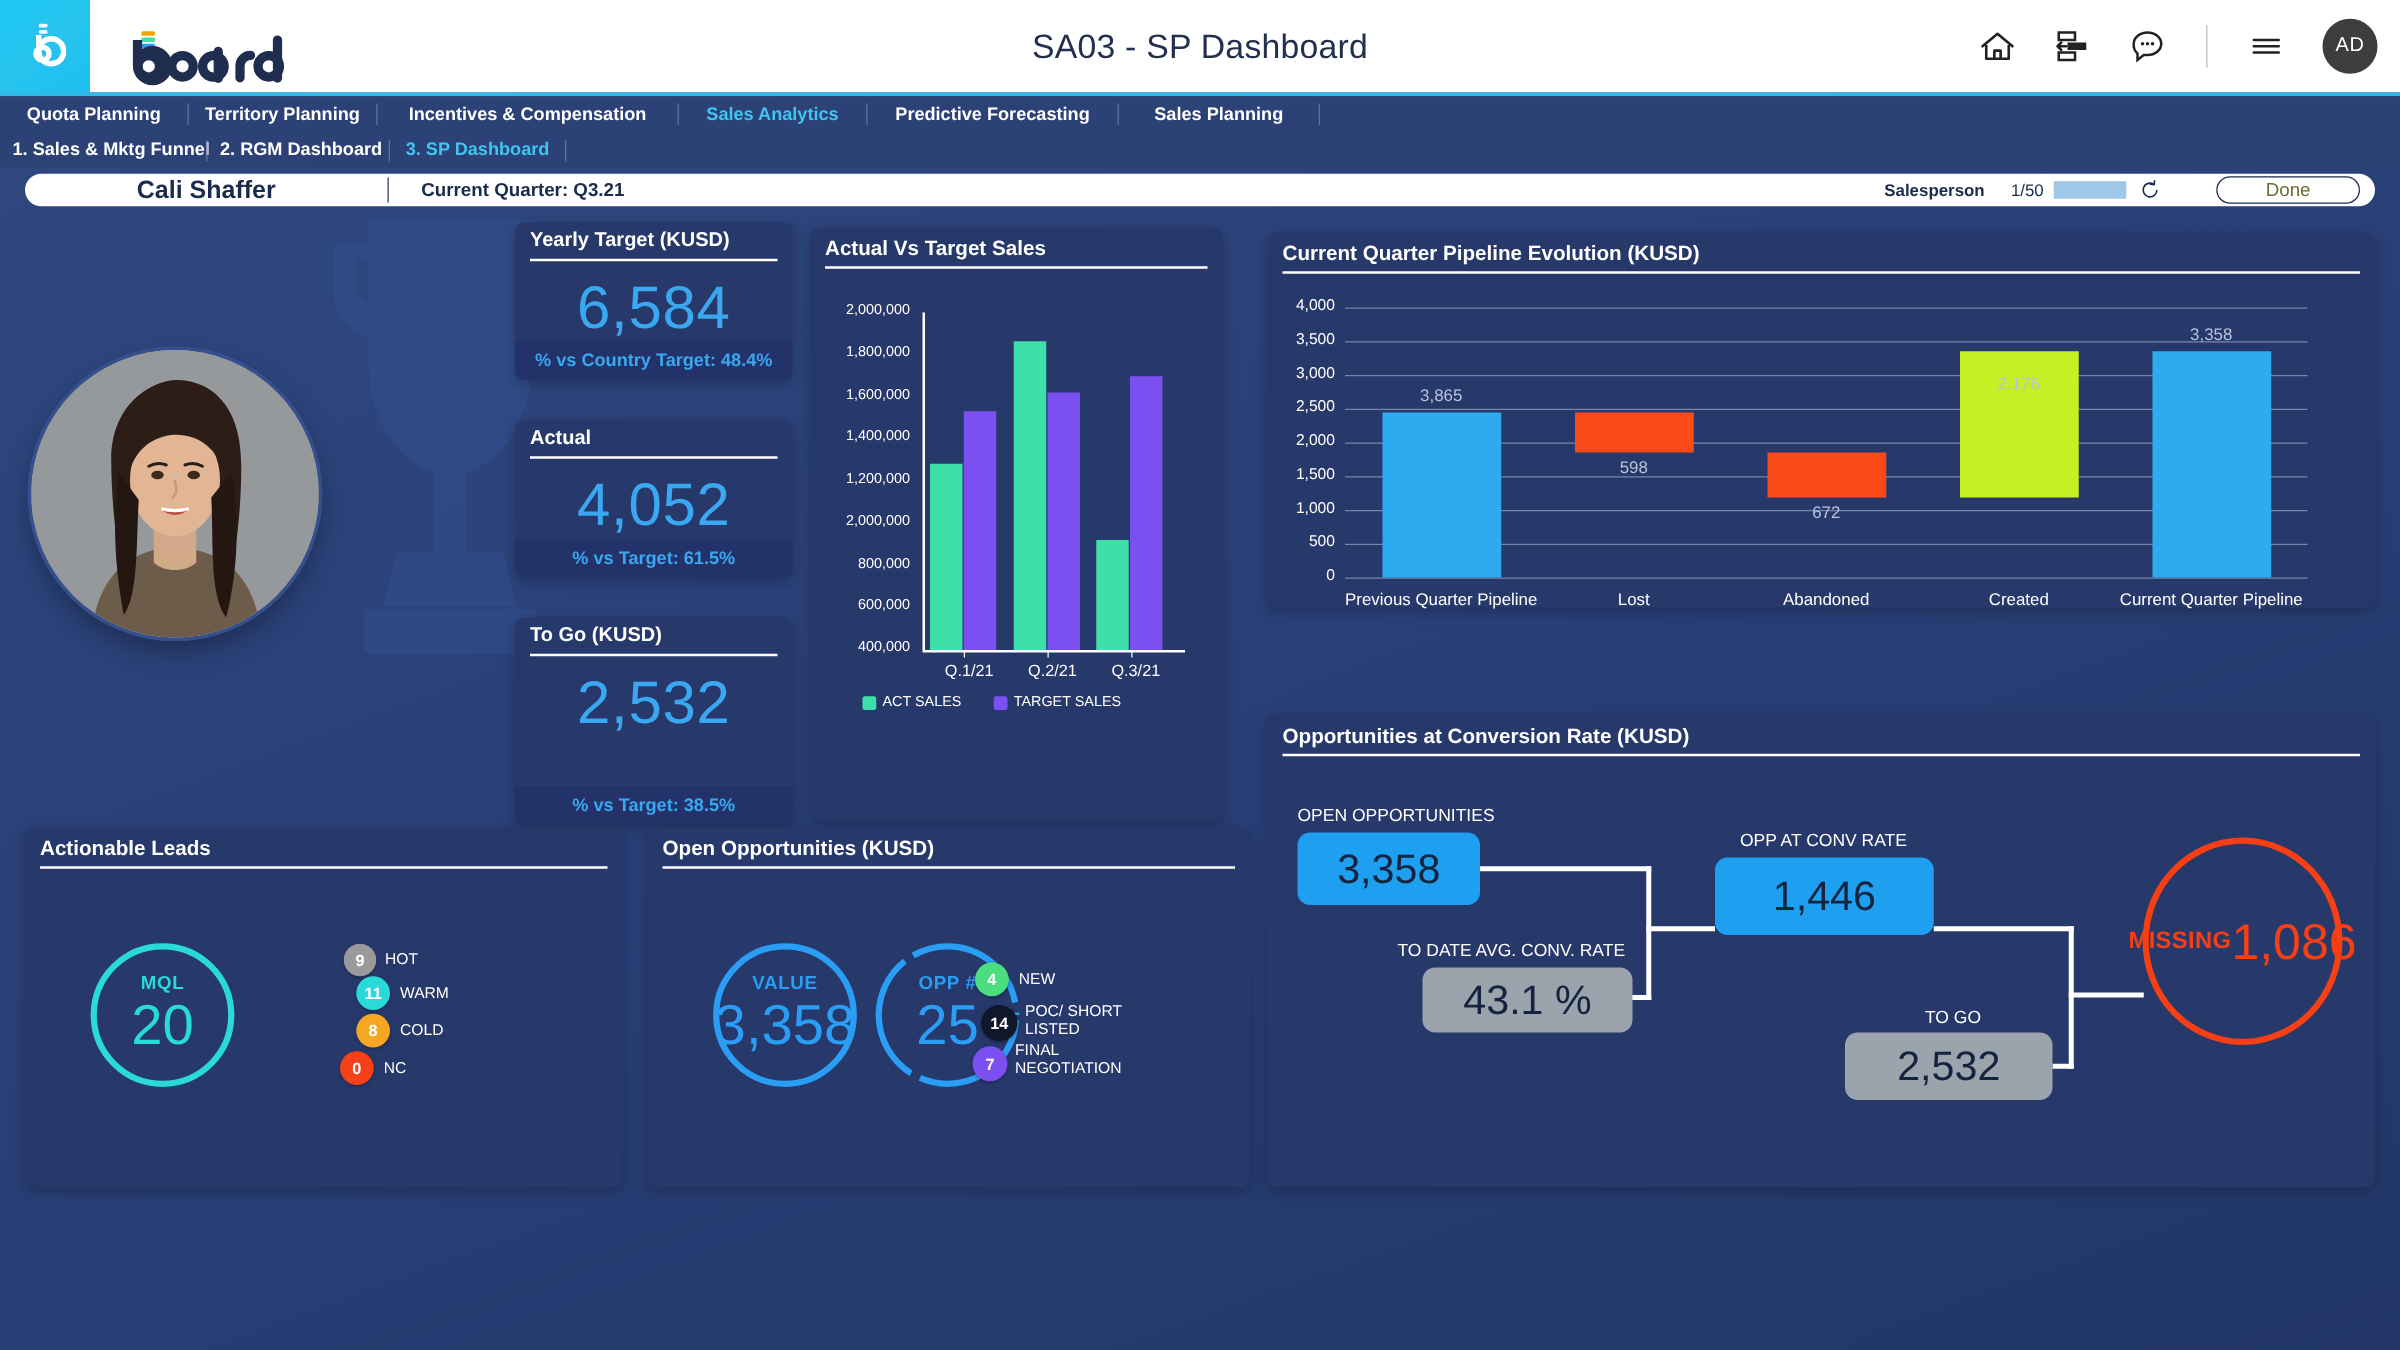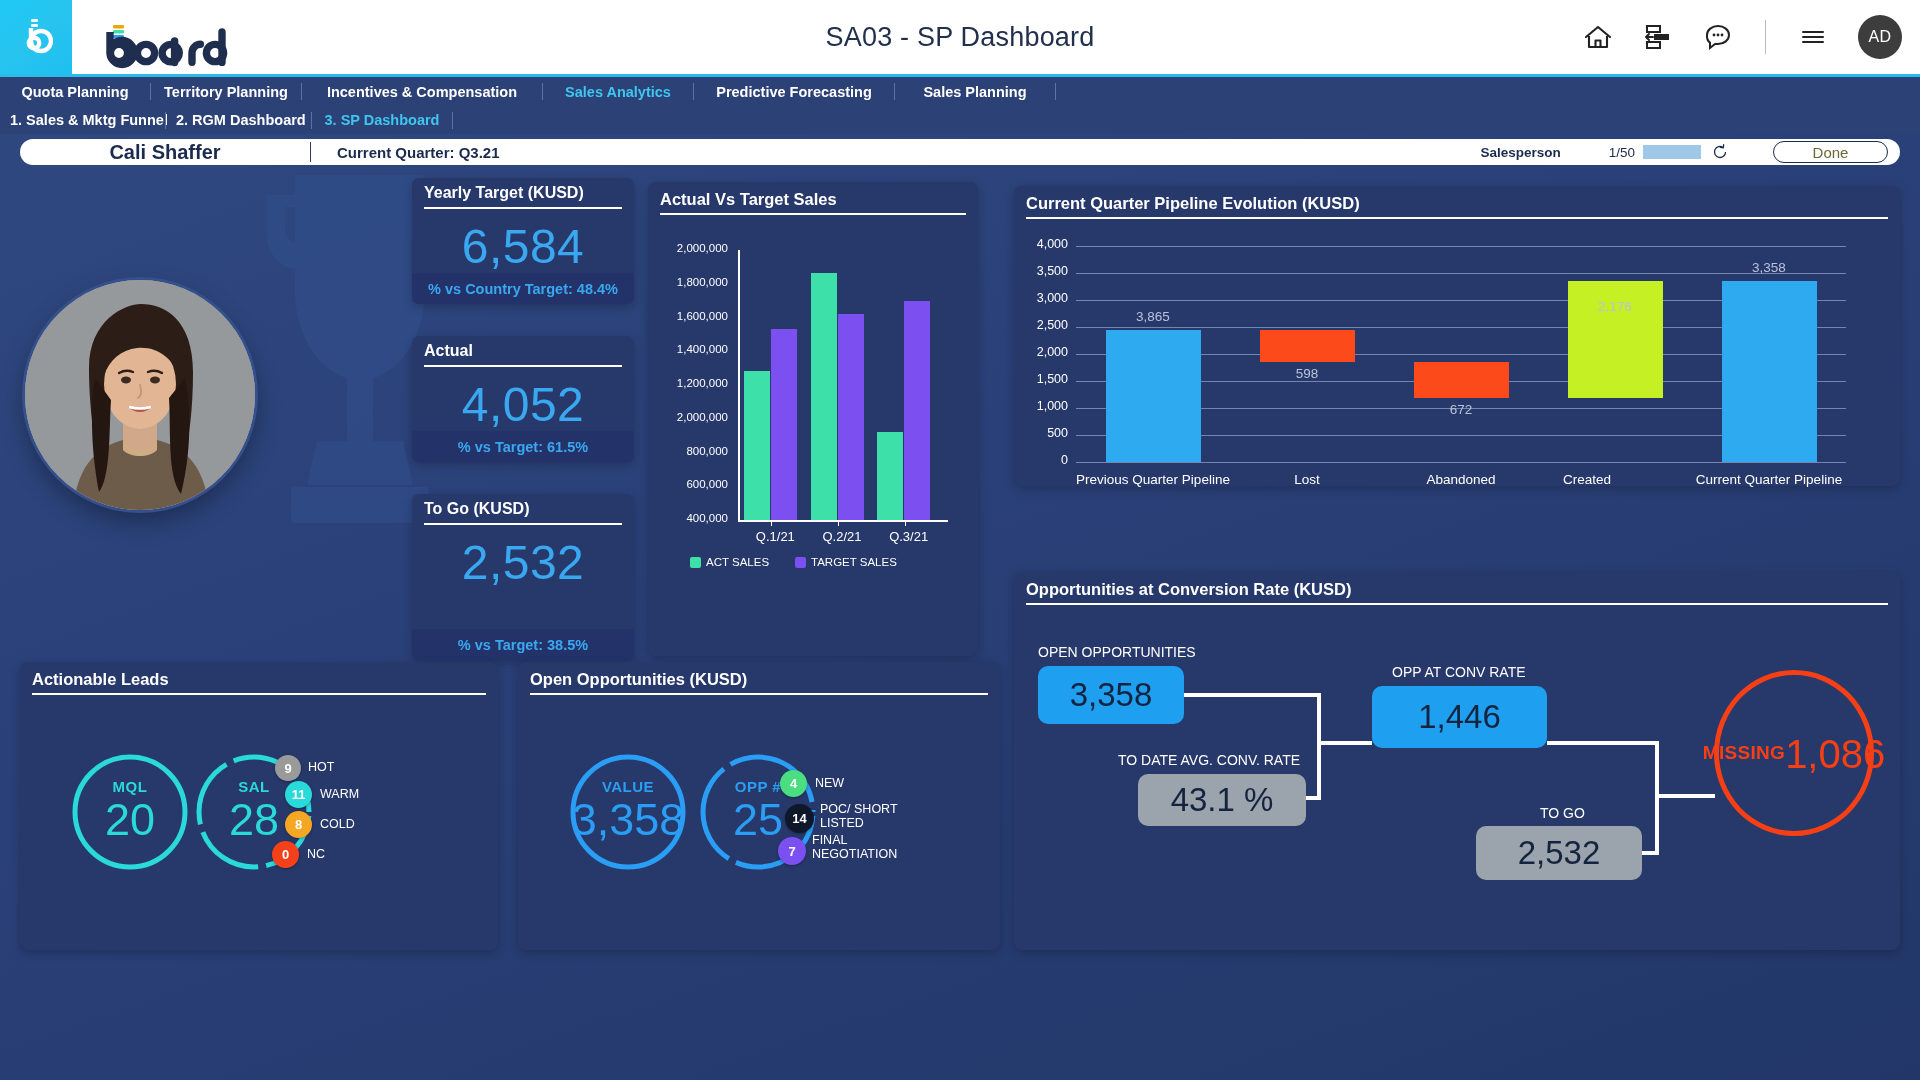--- a/index.html
+++ b/index.html
@@ -89,21 +89,21 @@
   }
   .sel-div { width: 1px; height: 20px; background: #2b3d63; }
   .sel-quarter {
     margin-left: 26px;
     font-size: 15px; font-weight: bold; color: #1b2b4d;
   }
   .sel-right {
     margin-left: auto; display: flex; align-items: center; gap: 0;
     padding-right: 12px;
   }
-  .sel-label { font-size: 13.5px; font-weight: bold; color: #1b2b4d; margin-right: 48px; }
+  .sel-label { font-size: 13.5px; font-weight: bold; color: #1b2b4d; margin-right: 21px; }
   .sel-count { font-size: 13.5px; color: #1b2b4d; margin-right: 8px; }
   .sel-bar { width: 58px; height: 14px; background: #9fc8e8; }
   .sel-refresh { margin-left: 10px; width:18px; height:18px; display:flex; align-items:center; justify-content:center; }
   .sel-done {
     margin-left: 44px; width: 115px; height: 22px;
     border: 1.5px solid #1b2b4d; border-radius: 11px;
     display: flex; align-items: center; justify-content: center;
     font-size: 15px; color: #6a6a35; background:#fff; cursor:pointer;
   }
 
@@ -467,46 +467,39 @@
         <div class="wf-vlab" style="left: 89px; top: 86.646px; width: 100px;">3,865</div>
         <div class="wf-xlab" style="left: 62px; top: 250px; width: 154px;">Previous Quarter Pipeline</div>
         <div class="wf-bar" style="left: 245.5px; top: 107.646px; width: 95px; height: 32.292px; background: rgb(252, 74, 26);"></div>
         <div class="wf-vlab" style="left: 243px; top: 143.938px; width: 100px;">598</div>
         <div class="wf-xlab" style="left: 216px; top: 250px; width: 154px;">Lost</div>
         <div class="wf-bar" style="left: 399.5px; top: 139.938px; width: 95px; height: 36.288px; background: rgb(252, 74, 26);"></div>
         <div class="wf-vlab" style="left: 397px; top: 180.226px; width: 100px;">672</div>
         <div class="wf-xlab" style="left: 370px; top: 250px; width: 154px;">Abandoned</div>
         <div class="wf-bar" style="left: 553.5px; top: 58.668px; width: 95px; height: 117.504px; background: rgb(196, 240, 36);"></div>
         <div class="wf-vlab" style="left: 551px; top: 77.42px; width: 100px;">2,176</div>
-        <div class="wf-xlab" style="left: 496px; top: 250px; width: 154px;">Created</div>
+        <div class="wf-xlab" style="left: 524px; top: 250px; width: 154px;">Created</div>
         <div class="wf-bar" style="left: 707.5px; top: 58.668px; width: 95px; height: 181.332px; background: rgb(46, 170, 240);"></div>
         <div class="wf-vlab" style="left: 705px; top: 37.668px; width: 100px;">3,358</div>
         <div class="wf-xlab" style="left: 678px; top: 250px; width: 154px;">Current Quarter Pipeline</div>
       </div>
   </div>
 
   <div class="panel" style="left:20px; top:662px; width:478px; height:288px;">
     <div class="panel-title">Actionable Leads</div>
     <div class="panel-rule"></div>
 
     <div class="donut" style="left:48px; top:88px; width:124px; height:124px;">
       <svg width="124" height="124" viewBox="0 0 124 124">
         <circle cx="62" cy="62" r="55" fill="none" stroke="#2ad9d9" stroke-width="5"></circle>
       </svg>
       <div class="donut-label" style="top:28px; color:#2ad9d9;">MQL</div>
       <div class="donut-value" style="top:44px; color:#2ad9d9;">20</div>
     </div>
 
-    <div class="donut" style="left:172px; top:88px; width:124px; height:124px;">
-      <svg width="124" height="124" viewBox="0 0 124 124">
-        <circle cx="62" cy="62" r="55" fill="none" stroke="#2ad9d9" stroke-width="5" stroke-dasharray="70 8 70 8 70 8 70 8" stroke-dashoffset="-4"></circle>
-      </svg>
-      <div class="donut-label" style="top:28px; color:#2ad9d9;">SAL</div>
-      <div class="donut-value" style="top:44px; color:#2ad9d9;">28</div>
-    </div>
 
     <div class="bubble" style="left:255px; top:93px; width:26px; height:26px; background:#9a9a9a;">9</div>
     <div class="bubble-label" style="left:288px; top:98px;">HOT</div>
 
     <div class="bubble" style="left:265px; top:119px; width:27px; height:27px; background:#2ad9d9;">11</div>
     <div class="bubble-label" style="left:300px; top:125px;">WARM</div>
 
     <div class="bubble" style="left:265px; top:149px; width:27px; height:27px; background:#f5a623;">8</div>
     <div class="bubble-label" style="left:300px; top:155px;">COLD</div>
 

